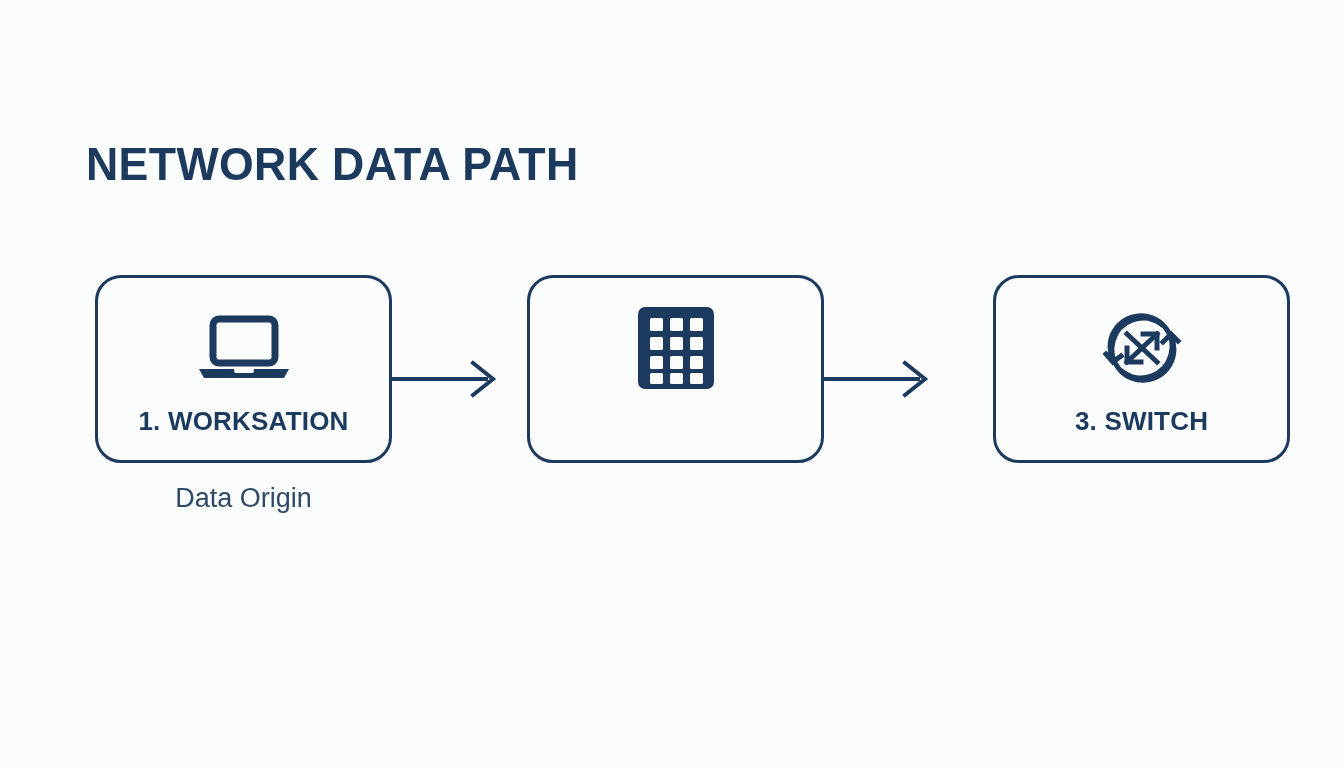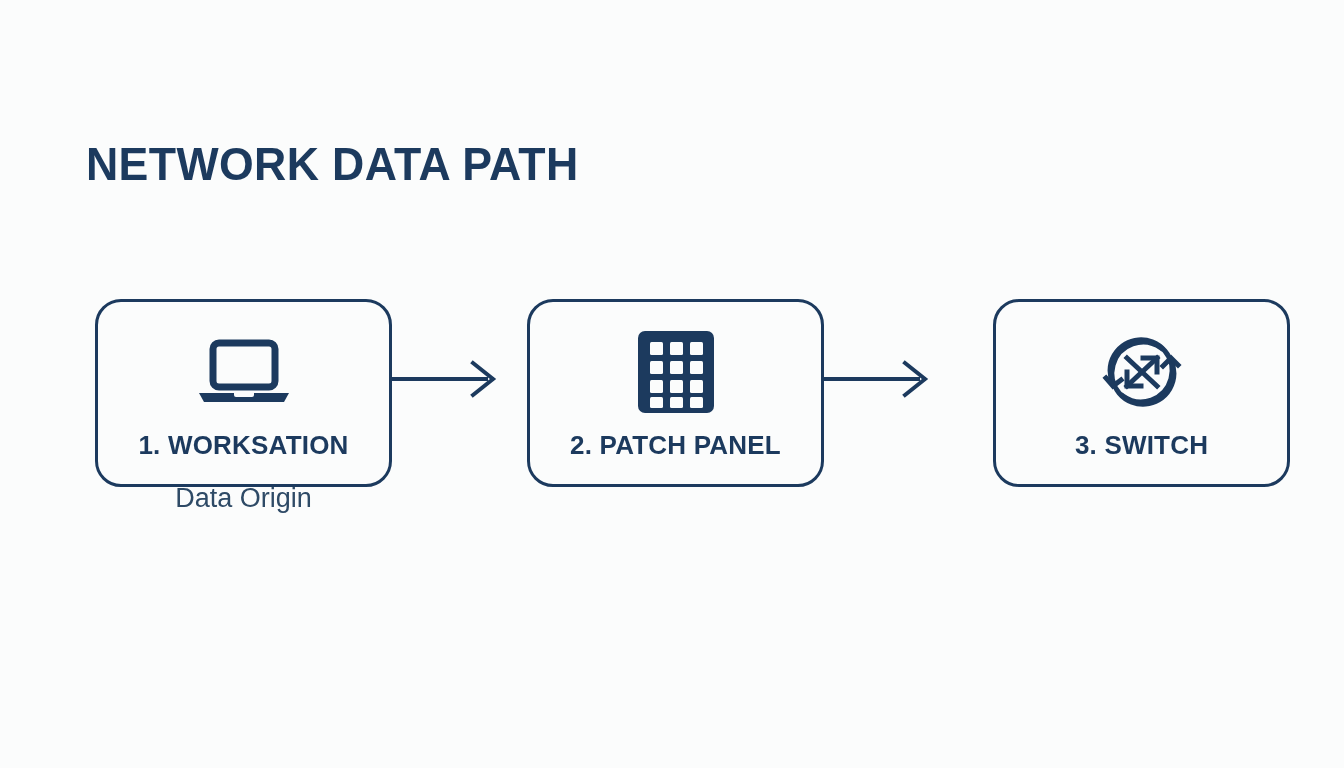--- a/index.html
+++ b/index.html
@@ -48,21 +48,20 @@
   .step-3 { left: 950px; padding-left: 43px; }
 
   .card {
     box-sizing: border-box;
     width: 297px;
     height: 188px;
     border: 3px solid #1c3a5e;
     border-radius: 26px;
     background: transparent;
     position: relative;
-    margin-top: 24px;
   }
 
   .card-icon {
     position: absolute;
     left: 0;
     right: 0;
     top: 30px;
     display: flex;
     justify-content: center;
     align-items: center;
@@ -147,21 +146,20 @@
             <rect x="52" y="30" width="13" height="13" rx="1.5"></rect>
             <rect x="12" y="49" width="13" height="13" rx="1.5"></rect>
             <rect x="32" y="49" width="13" height="13" rx="1.5"></rect>
             <rect x="52" y="49" width="13" height="13" rx="1.5"></rect>
             <rect x="12" y="66" width="13" height="11" rx="1.5"></rect>
             <rect x="32" y="66" width="13" height="11" rx="1.5"></rect>
             <rect x="52" y="66" width="13" height="11" rx="1.5"></rect>
           </g>
         </svg>
       </div>
-      <div class="card-label">2. PATCH PANEL</div>
     </div>
   </div>
 
   <div class="connector connector-2">
     <svg width="110" height="40" viewBox="0 0 110 40" aria-hidden="true">
       <line x1="0" y1="20" x2="96" y2="20" stroke="#1c3a5e" stroke-width="4"></line>
       <polyline points="81,4 101,20 81,36" fill="none" stroke="#1c3a5e" stroke-width="4" stroke-linecap="square" stroke-linejoin="miter"></polyline>
     </svg>
   </div>
 

